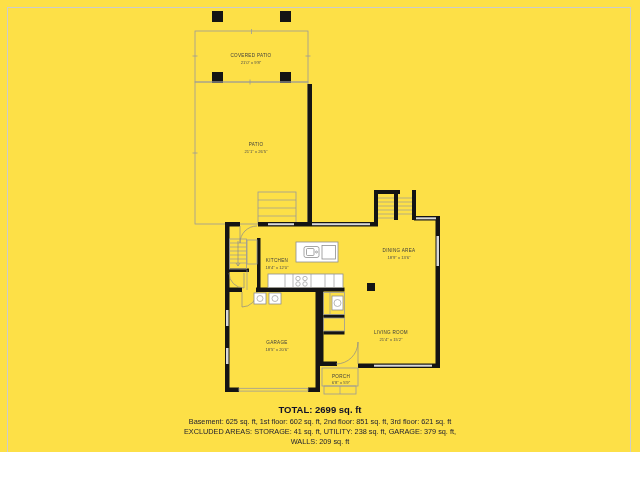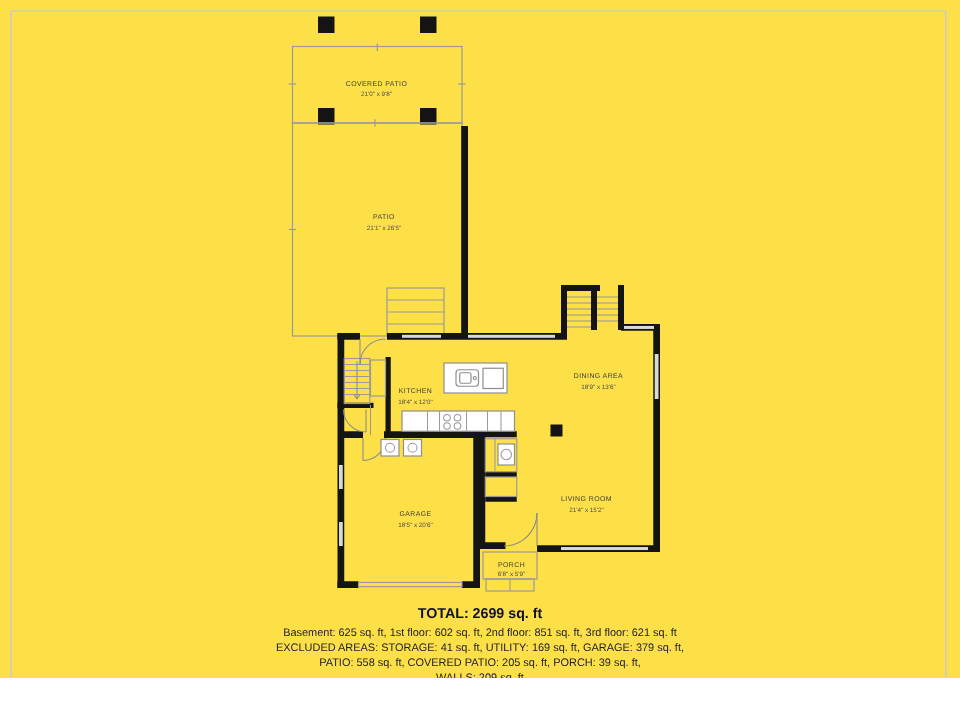--- a/index.html
+++ b/index.html
@@ -225,18 +225,17 @@
       <text class="rdims" x="277" y="351">18'5" x 20'6"</text>
 
       <text class="rlabel" x="341" y="378">PORCH</text>
       <text class="rdims" x="341" y="384">6'8" x 5'9"</text>
     </g>
   </svg>
 
   <div class="summary">
     <div class="total">TOTAL: 2699 sq. ft</div>
     <div class="sline">Basement: 625 sq. ft, 1st floor: 602 sq. ft, 2nd floor: 851 sq. ft, 3rd floor: 621 sq. ft</div>
-    <div class="sline">EXCLUDED AREAS: STORAGE: 41 sq. ft, UTILITY: 169 sq. ft, GARAGE: 379 sq. ft,</div>
-    <div class="sline">PATIO: 558 sq. ft, COVERED PATIO: 205 sq. ft, PORCH: 39 sq. ft,</div>
+    <div class="sline">EXCLUDED AREAS: STORAGE: 41 sq. ft, UTILITY: 238 sq. ft, GARAGE: 379 sq. ft,</div>
     <div class="sline">WALLS: 209 sq. ft</div>
     <div class="disclaimer">FLOOR PLAN CREATED BY CUBICASA APP. MEASUREMENTS DEEMED HIGHLY RELIABLE BUT NOT GUARANTEED</div>
   </div>
 </div>
 
 </body></html>

